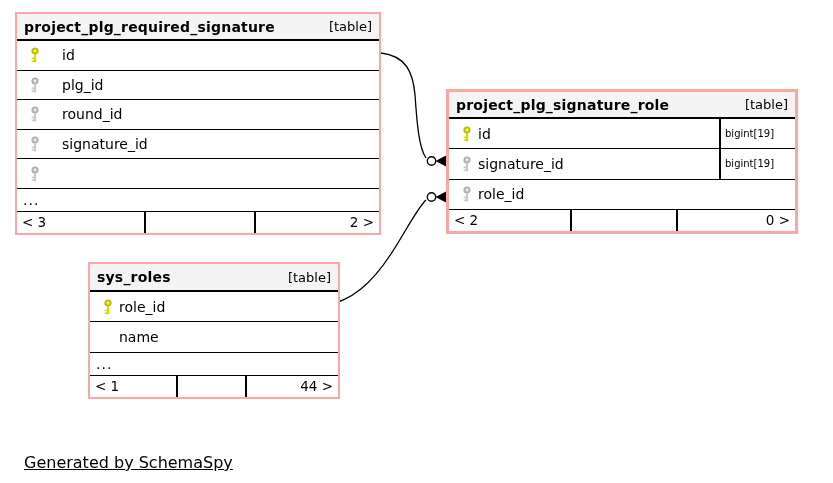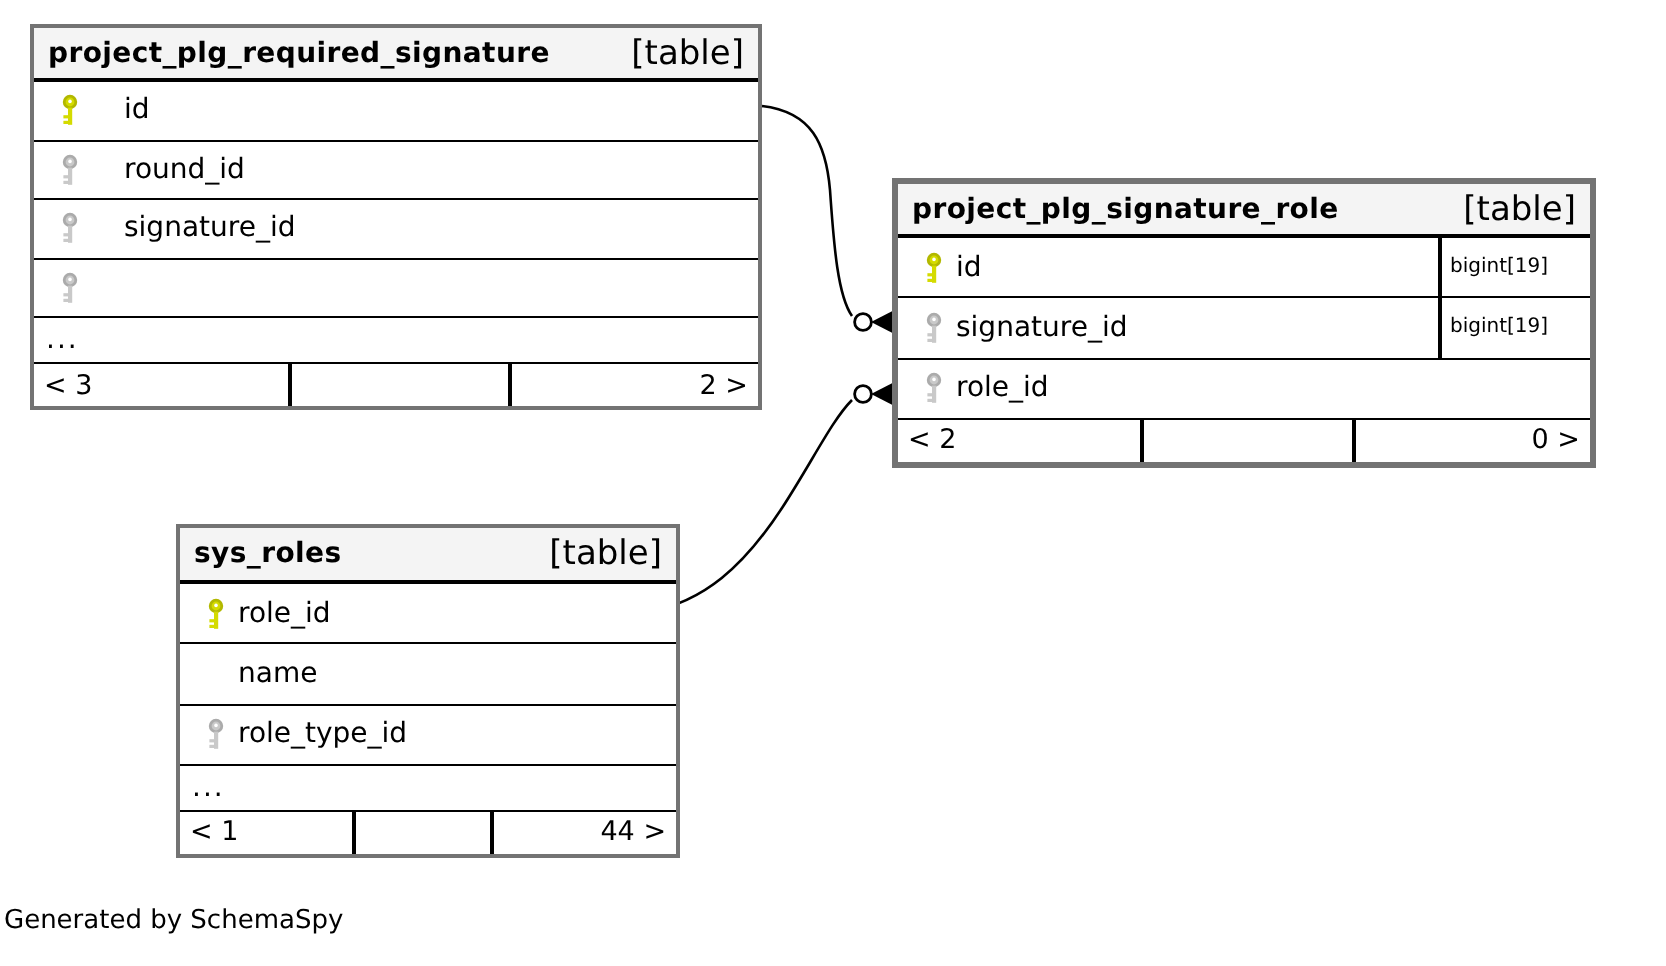--- a/index.html
+++ b/index.html
@@ -10,33 +10,33 @@
   }
   .canvas { position:absolute; inset:0; width:833px; height:483px; }
 
   svg.overlay { position:absolute; left:0; top:0; z-index:1; }
   svg.overlay path { fill:none; stroke:#000; stroke-width:1.3px; }
   svg.overlay circle { fill:#fff; stroke:#000; stroke-width:1.4px; }
   svg.overlay polygon { fill:#000; stroke:none; }
 
   .tbl {
     position:absolute; box-sizing:border-box; background:#fff;
-    border:2px solid #737373; z-index:2; font-size:14px;
+    border:2px solid #fca5a5; z-index:2; font-size:14px;
   }
   .tbl.thick { border-width:3px; }
 
   .thead {
     display:flex; align-items:center; justify-content:space-between;
     padding:0 7px; background:#f4f4f4; border-bottom:2px solid #000;
   }
   .t1 .thead { height:25px; }
   .t2 .thead { height:25px; }
   .t3 .thead { height:26px; }
   .tname { font-weight:bold; letter-spacing:0.2px; }
-  .tbadge { font-weight:normal; font-size:17px; }
+  .tbadge { font-weight:normal; font-size:13px; }
 
   .trow { display:flex; align-items:center; border-bottom:1px solid #000; }
   .t1 .trow { height:28.6px; }
   .t2 .trow { height:29.3px; }
   .t3 .trow { height:29.3px; }
 
   .kicon { flex:0 0 10px; width:10px; height:16px; margin-left:13px; }
   .kicon svg { display:block; }
   .cname { margin-left:6px; white-space:nowrap; }
   .t1 .cname { margin-left:22px; }
@@ -52,21 +52,21 @@
     border-bottom:1px solid #000; font-size:14px; letter-spacing:1px;
   }
   .tfoot { height:21px; display:flex; font-size:13.5px; }
   .fcell { display:flex; align-items:center; box-sizing:border-box; }
   .fcell.left  { flex:0 0 35%; padding-left:5px; }
   .fcell.mid   { flex:0 0 30.5%; border-left:2px solid #000; }
   .fcell.right { flex:1; border-left:2px solid #000; justify-content:flex-end; padding-right:5px; }
   .t3 .fcell.left { flex:0 0 34.5%; }
   .t3 .fcell.mid  { flex:0 0 28%; }
 
-  .note { position:absolute; left:2px; top:453px; font-size:13px; z-index:2; }
+  .note { position:absolute; left:24px; top:453px; font-size:16px; z-index:2;text-decoration:underline; }
 </style>
 </head>
 <body>
 
 <div class="canvas">
 
   <svg class="overlay" width="833" height="483">
     <path d="M381,53 C406,56 413,72 415,95 C417,124 419,148 426,158"></path>
     <circle cx="431.5" cy="161" r="4.2"></circle>
     <polygon points="435.5,161 446,155.6 446,166.4"></polygon>
@@ -85,20 +85,32 @@
       <span class="kicon">
         <svg width="10" height="16" viewBox="0 0 10 16">
             <circle cx="5" cy="4" r="2.9" fill="#d4db00" stroke="#b2b800" stroke-width="1.4"></circle>
             <circle cx="5" cy="3.7" r="0.9" fill="#fff"></circle>
             <rect x="4" y="6.8" width="2.1" height="8.6" fill="#d4db00"></rect>
             <rect x="1.7" y="10.6" width="2.4" height="1.6" fill="#d4db00"></rect>
             <rect x="1.7" y="13.4" width="2.4" height="1.6" fill="#d4db00"></rect>
           </svg>
       </span>
       <span class="cname">id</span>
+    </div>
+    <div class="trow">
+      <span class="kicon">
+        <svg width="10" height="16" viewBox="0 0 10 16">
+            <circle cx="5" cy="4" r="2.9" fill="#c9c9c9" stroke="#ababab" stroke-width="1.4"></circle>
+            <circle cx="5" cy="3.7" r="0.9" fill="#fff"></circle>
+            <rect x="4" y="6.8" width="2.1" height="8.6" fill="#c9c9c9"></rect>
+            <rect x="1.7" y="10.6" width="2.4" height="1.6" fill="#c9c9c9"></rect>
+            <rect x="1.7" y="13.4" width="2.4" height="1.6" fill="#c9c9c9"></rect>
+          </svg>
+      </span>
+      <span class="cname">plg_id</span>
     </div>
     <div class="trow">
       <span class="kicon">
         <svg width="10" height="16" viewBox="0 0 10 16">
             <circle cx="5" cy="4" r="2.9" fill="#c9c9c9" stroke="#ababab" stroke-width="1.4"></circle>
             <circle cx="5" cy="3.7" r="0.9" fill="#fff"></circle>
             <rect x="4" y="6.8" width="2.1" height="8.6" fill="#c9c9c9"></rect>
             <rect x="1.7" y="10.6" width="2.4" height="1.6" fill="#c9c9c9"></rect>
             <rect x="1.7" y="13.4" width="2.4" height="1.6" fill="#c9c9c9"></rect>
           </svg>
@@ -200,32 +212,20 @@
             <rect x="1.7" y="10.6" width="2.4" height="1.6" fill="#d4db00"></rect>
             <rect x="1.7" y="13.4" width="2.4" height="1.6" fill="#d4db00"></rect>
           </svg>
       </span>
       <span class="cname">role_id</span>
     </div>
     <div class="trow">
       <span class="kicon"></span>
       <span class="cname">name</span>
     </div>
-    <div class="trow">
-      <span class="kicon">
-        <svg width="10" height="16" viewBox="0 0 10 16">
-            <circle cx="5" cy="4" r="2.9" fill="#c9c9c9" stroke="#ababab" stroke-width="1.4"></circle>
-            <circle cx="5" cy="3.7" r="0.9" fill="#fff"></circle>
-            <rect x="4" y="6.8" width="2.1" height="8.6" fill="#c9c9c9"></rect>
-            <rect x="1.7" y="10.6" width="2.4" height="1.6" fill="#c9c9c9"></rect>
-            <rect x="1.7" y="13.4" width="2.4" height="1.6" fill="#c9c9c9"></rect>
-          </svg>
-      </span>
-      <span class="cname">role_type_id</span>
-    </div>
     <div class="tdots">...</div>
     <div class="tfoot">
       <span class="fcell left">&lt; 1</span>
       <span class="fcell mid"></span>
       <span class="fcell right">44 &gt;</span>
     </div>
   </div>
 
   <div class="note">Generated by SchemaSpy</div>
 </div>

